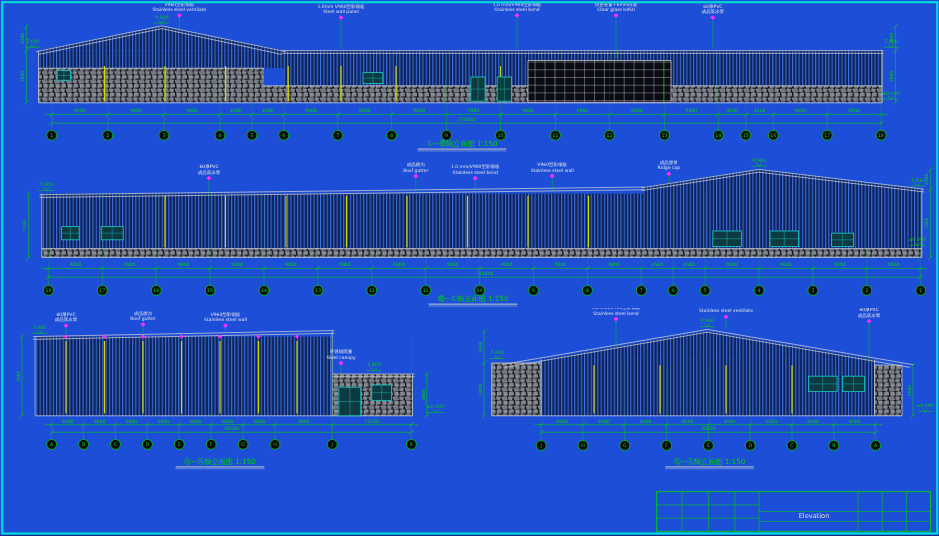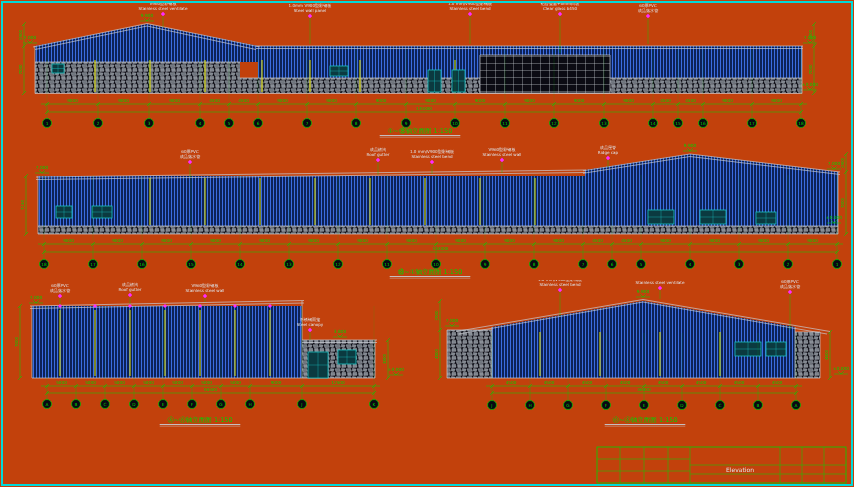--- a/index.html
+++ b/index.html
@@ -1,16 +1,16 @@
 <!DOCTYPE html>
 <html><head>
 <meta charset="utf-8">
 <style>
   html,body{margin:0;padding:0;background:#05050c;}
-  .sheet{position:relative;width:854px;height:487px;background:#c2410c;overflow:hidden;
+  .sheet{position:relative;width:854px;height:487px;background:#1d4ed8;overflow:hidden;
          font-family:"DejaVu Sans",sans-serif;}
   .frame{position:absolute;inset:1px;border:2px solid #00d9d9;pointer-events:none;z-index:5;}
   .tb-label{position:absolute;left:700px;top:466px;width:80px;text-align:center;
             font-size:6px;color:#dfe3e8;z-index:4;}
   svg{position:absolute;overflow:hidden;}
   svg text{font-family:"DejaVu Sans",sans-serif;}
 </style>
 </head>
 <body>
 

